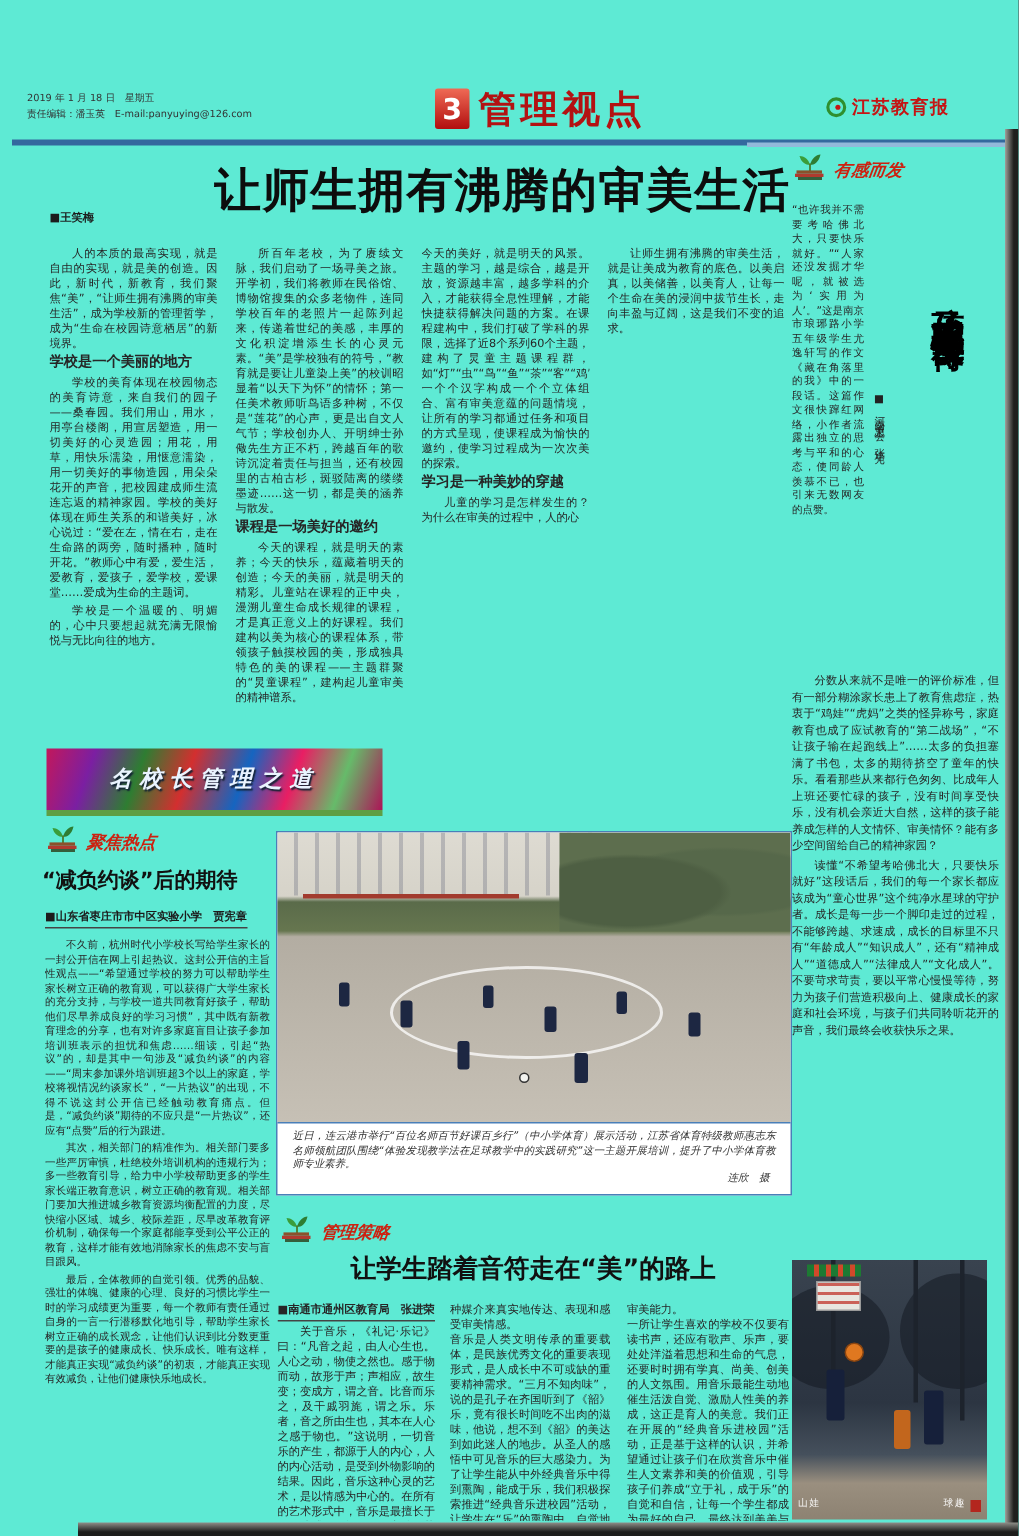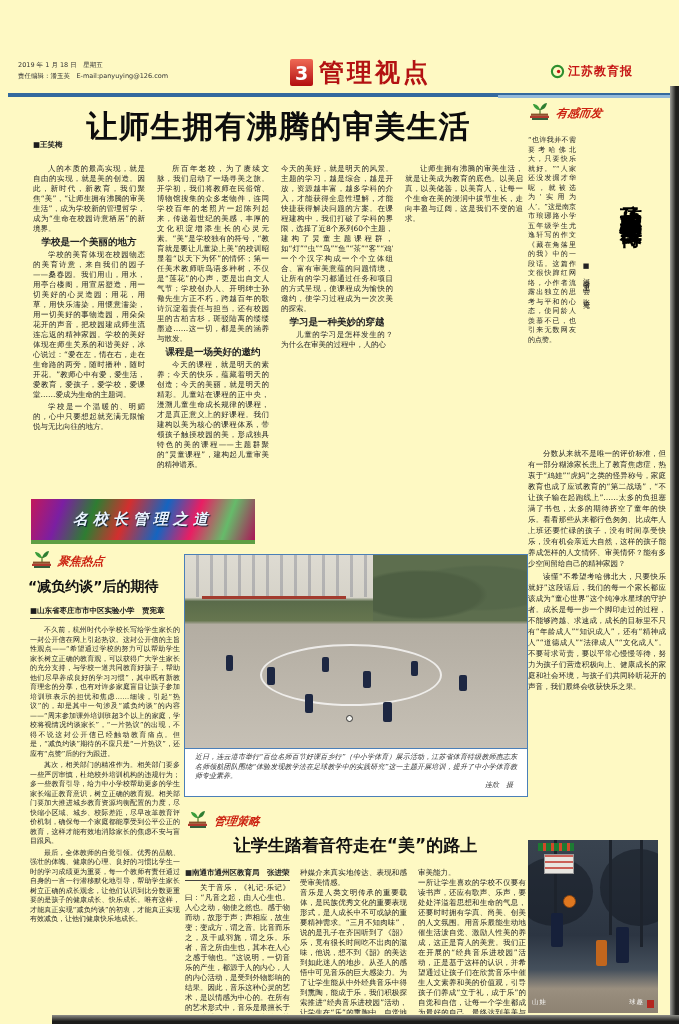--- a/index.html
+++ b/index.html
@@ -1,16 +1,16 @@
 <!DOCTYPE html>
 <html><head>
 <meta charset="utf-8">
 <style>
   html,body{margin:0;padding:0;background:#555;}
-  #page{position:relative;width:679px;height:1024px;background:#fef9c3;overflow:hidden;
+  #page{position:relative;width:679px;height:1024px;background:#5eead4;overflow:hidden;
         font-family:"DejaVu Sans",sans-serif;color:#1c1c1c;}
   
   .edge-right{position:absolute;right:0;top:86px;bottom:0;width:9px;
               background:linear-gradient(90deg,#a0a09a,#1f1f1d 65%);}
   .edge-bottom{position:absolute;left:52px;right:0;bottom:0;height:9px;
                background:linear-gradient(180deg,#8f8f89,#1d1d1b 70%);}
   
   .hdr-info{position:absolute;left:18px;top:60px;font-size:6.5px;line-height:11px;color:#333;}
   .hdr-center{position:absolute;left:290px;top:56px;display:flex;align-items:center;gap:6px;}
   .pagenum{width:23px;height:27px;border-radius:2px;display:flex;align-items:center;justify-content:center;
@@ -19,25 +19,25 @@
   .masthead{position:absolute;left:550px;top:63px;display:flex;align-items:center;gap:3px;}
   .masthead-text{font-family:"DejaVu Serif",serif;font-weight:bold;
                  color:#c51414;font-size:12px;letter-spacing:1px;}
   .rule{position:absolute;left:8px;top:93px;width:662px;height:4px;background:#34699e;}
   .rule-light{position:absolute;left:498px;top:95px;width:172px;height:3px;background:#93b9da;}
   
   .col{position:absolute;font-size:7.5px;line-height:10px;text-align:justify;overflow:hidden;color:#262626;}
   .col p{margin:0 0 2px;text-indent:2em;}
   .col p.cont{text-indent:0;}
   .pre{white-space:pre-line;}
-  .subhead{text-align:center;font-weight:bold;font-size:9.5px;line-height:12px;margin:5px 0;text-indent:0 !important;}
+  .subhead{text-align:left;font-weight:bold;font-size:9.5px;line-height:12px;margin:5px 0;text-indent:0 !important;}
   .byline-sm{font-size:7.5px;font-weight:bold;margin:0 0 4px;text-indent:0 !important;}
   .byline-ul{border-bottom:1px solid #444;padding-bottom:2px;display:inline-block;}
   
-  .main-title{position:absolute;left:30px;top:106px;width:497px;text-align:center;
+  .main-title{position:absolute;left:30px;top:106px;width:497px;text-align:right;
               font-size:31px;font-weight:900;color:#0d0d0d;letter-spacing:1px;}
   .main-byline{position:absolute;left:33px;top:140px;font-size:7.5px;font-weight:bold;}
   
   .marker{position:absolute;display:flex;align-items:flex-end;gap:4px;}
   .marker-label{color:#cc2211;font-style:italic;font-weight:bold;font-size:11.5px;transform:skewX(-8deg);}
   
   .banner{position:absolute;left:31px;top:499px;width:224px;height:41px;display:flex;align-items:center;justify-content:center;
           background:linear-gradient(110deg,#c2185b,#7b1fa2 14%,#2e7d32 28%,#d32f2f 42%,#1565c0 58%,#e91e63 72%,#66bb6a 86%,#ad1457);
           border-bottom:4px solid #5f9e44;}
   .banner-text{font-family:"DejaVu Serif",serif;font-style:italic;font-weight:bold;font-size:15px;

